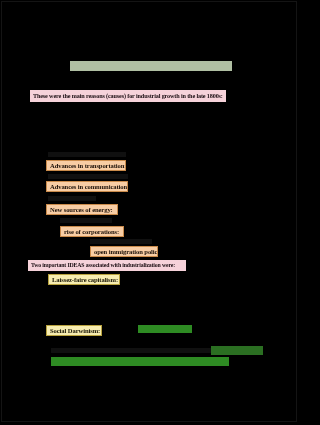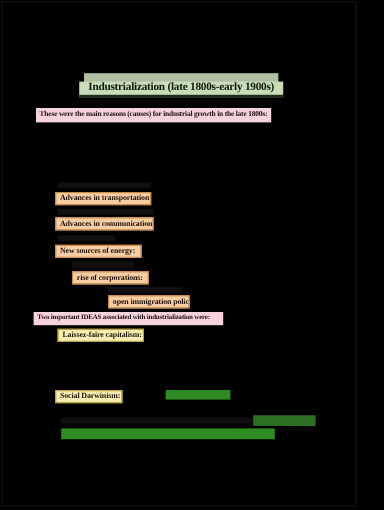--- a/index.html
+++ b/index.html
@@ -148,21 +148,20 @@
   .greenbar.dim { background: #2b6f22; }
 </style>
 </head>
 <body>
 
 <div id="page">
 
   <div id="page-frame"></div>
 
   <div id="title-band"></div>
-  <div class="hl" id="doc-title">Industrialization (late 1800s-early 1900s)</div>
 
   <div class="hl" id="intro-line">These were the main reasons (causes) for industrial growth in the late 1800s:</div>
 
   <div class="ghost" style="left:48px;top:152px;width:78px;height:5px;"></div>
   <div class="ghost" style="left:48px;top:174px;width:80px;height:5px;"></div>
   <div class="ghost" style="left:48px;top:196px;width:48px;height:5px;"></div>
   <div class="ghost" style="left:60px;top:218px;width:52px;height:5px;"></div>
   <div class="ghost" style="left:90px;top:239px;width:62px;height:5px;"></div>
   <div class="ghost" style="left:51px;top:348px;width:166px;height:5px;"></div>
 

